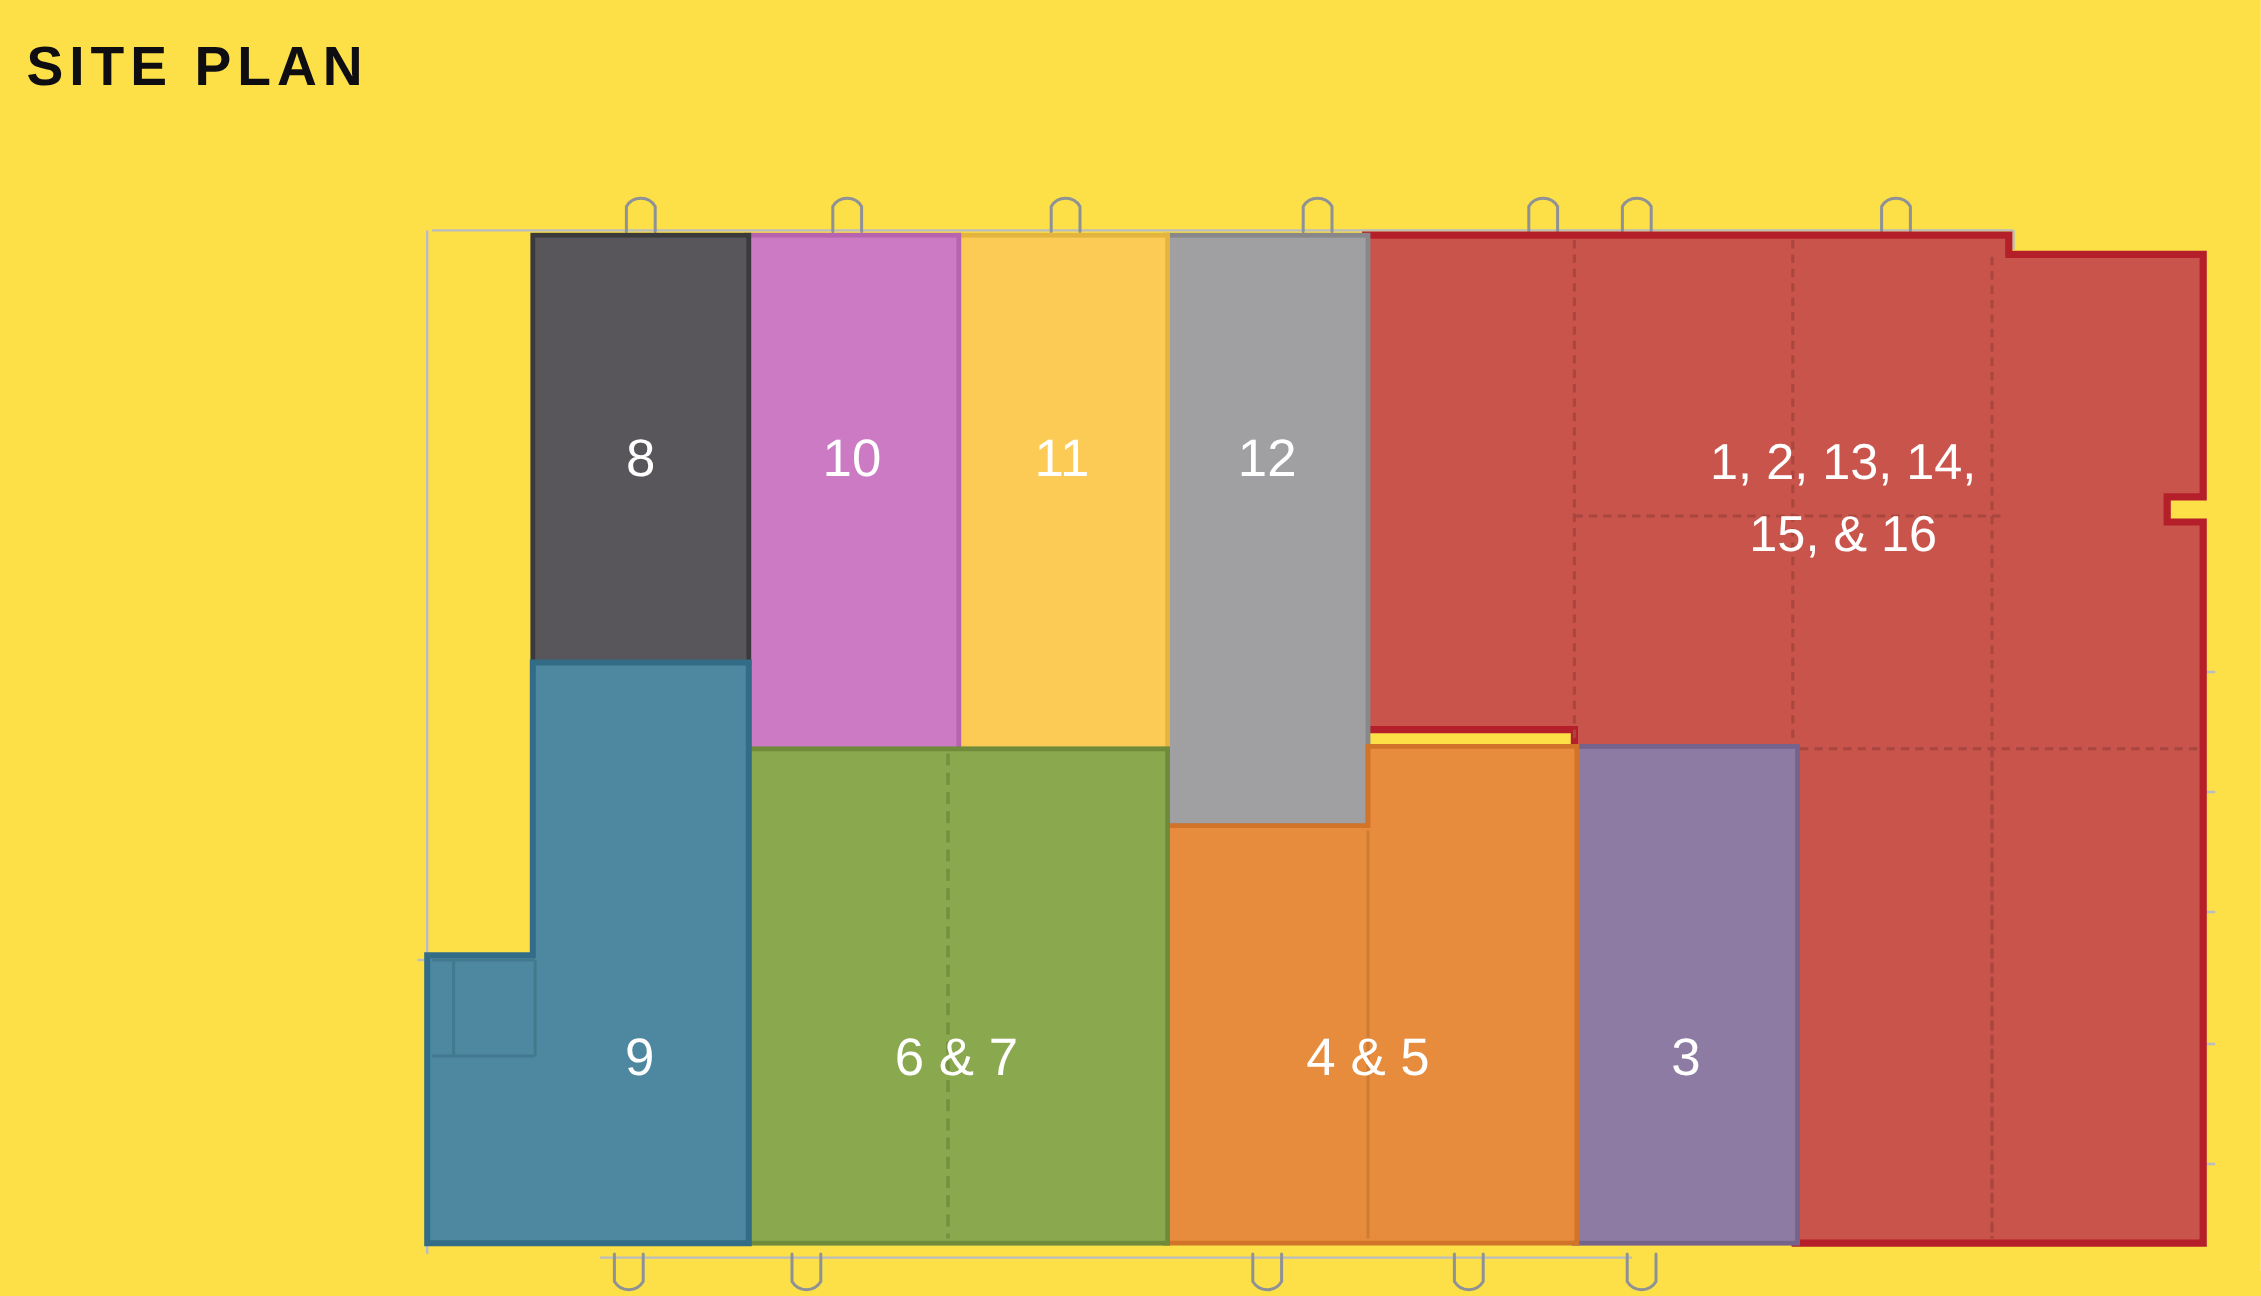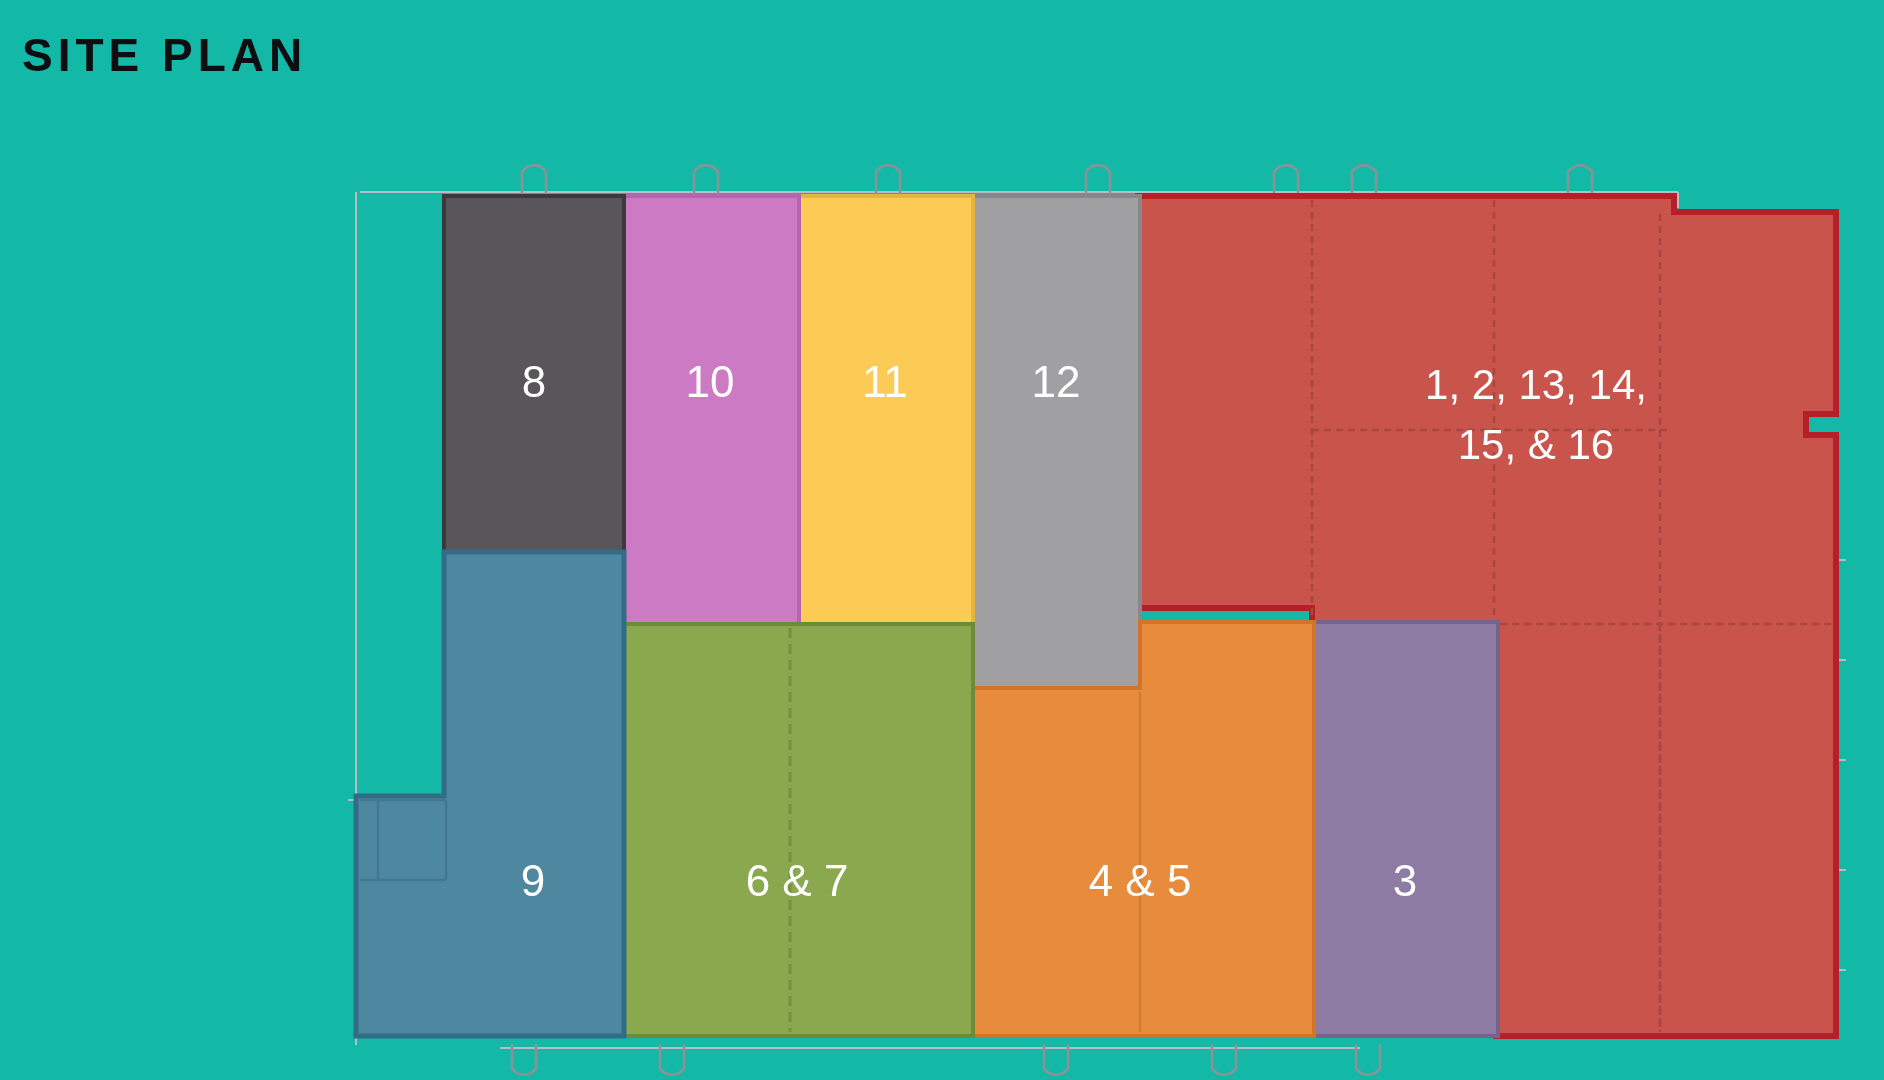--- a/index.html
+++ b/index.html
@@ -10,21 +10,21 @@
   body {
     width: 1884px;
     height: 1080px;
     overflow: hidden;
     font-family: "Liberation Sans", sans-serif;
   }
   #page {
     position: relative;
     width: 1884px;
     height: 1080px;
-    background: #14b8a6;
+    background: #fde047;
   }
   #page-title {
     position: absolute;
     left: 22px;
     top: 32px;
     font-family: "Liberation Sans", sans-serif;
     font-size: 46px;
     font-weight: 700;
     letter-spacing: 5px;
     color: #0e0d11;

